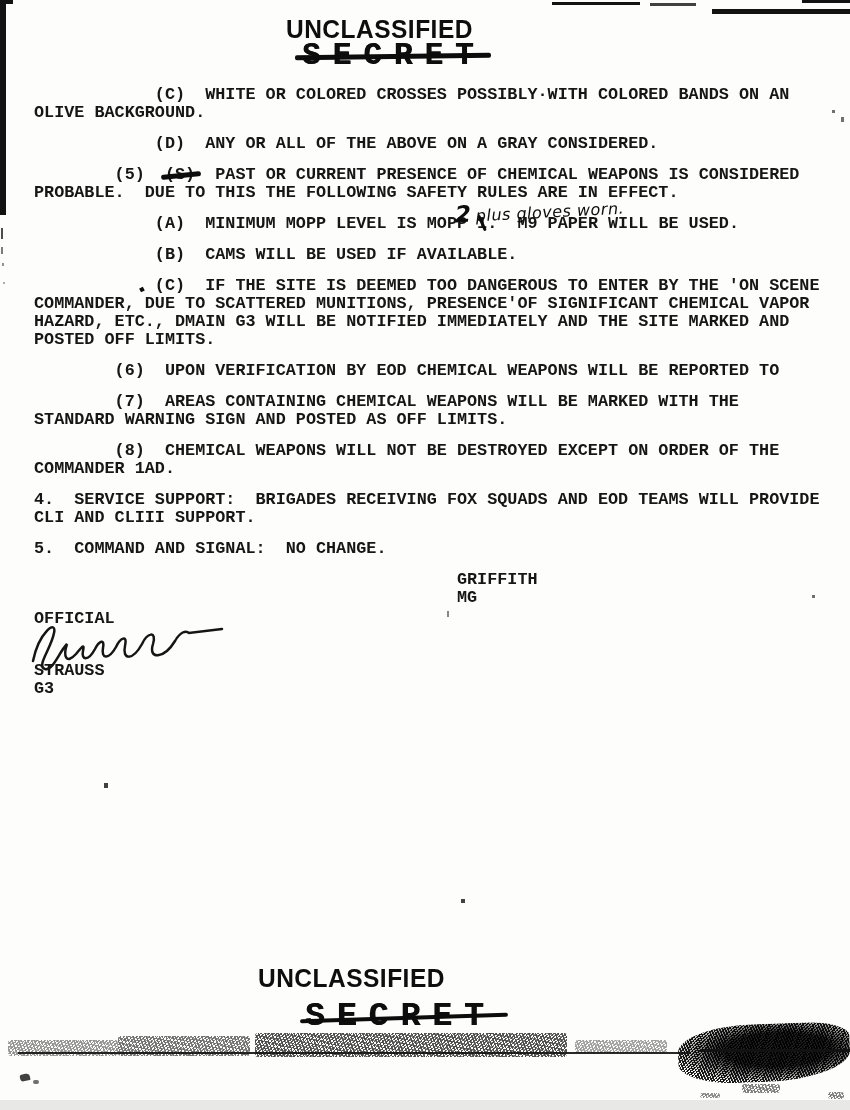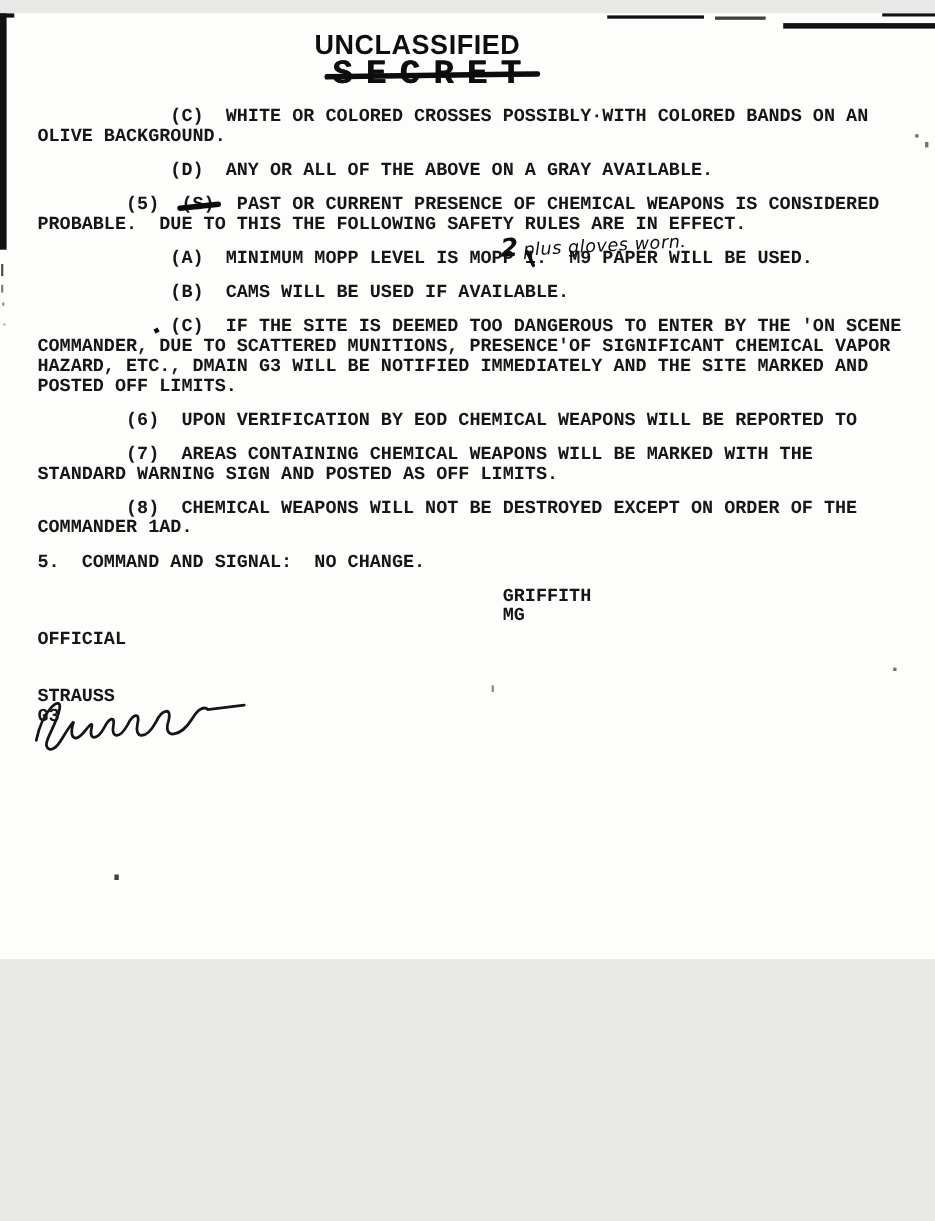--- a/index.html
+++ b/index.html
@@ -1,17 +1,17 @@
 <!DOCTYPE html>
 <html><head>
 <meta charset="utf-8">
 <style>
   html,body { margin:0; padding:0; background:#e8e8e6; }
   .page {
-    position:relative; width:850px; height:860px; margin:12px auto;
+    position:relative; width:850px; height:1100px; margin:0 auto;
     background:#fdfdfb; overflow:hidden; color:#141414;
     font-family:"Liberation Mono","DejaVu Sans Mono",monospace;
   }
   
   .stamp-uncl {
     position:absolute; font-family:"Liberation Sans","DejaVu Sans",sans-serif;
     font-weight:bold; font-size:25px; letter-spacing:0.5px; color:#0e0e0e;
     transform:scaleX(0.98); transform-origin:left;
   }
   .stamp-secret {
@@ -72,21 +72,21 @@
   <div class="stamp-uncl" style="left:286px; top:15px;">UNCLASSIFIED</div>
   <div class="stamp-secret" style="left:302px; top:38px;">SECRET</div>
   <div class="strike-line" style="left:295px; top:54px; width:196px; height:5px; transform:rotate(-0.8deg);"></div>
 
   <div class="doc">
     <p>
       <span class="ln">            (C)  WHITE OR COLORED CROSSES POSSIBLY·WITH COLORED BANDS ON AN</span>
       <span class="ln">OLIVE BACKGROUND.</span>
     </p>
     <p>
-      <span class="ln">            (D)  ANY OR ALL OF THE ABOVE ON A GRAY AVAILABLE.</span>
+      <span class="ln">            (D)  ANY OR ALL OF THE ABOVE ON A GRAY CONSIDERED.</span>
     </p>
     <p>
       <span class="ln"><span class="seg">        (5)  </span><span class="cls-struck">(S)</span><span class="seg">  PAST OR CURRENT PRESENCE OF CHEMICAL WEAPONS IS CONSIDERED</span></span>
       <span class="ln">PROBABLE.  DUE TO THIS THE FOLLOWING SAFETY RULES ARE IN EFFECT.</span>
     </p>
     <p>
       <span class="ln"><span class="seg">            (A)  MINIMUM MOPP LEVEL IS MOPP </span><span class="mopp-struck">1</span><span class="seg">.  M9 PAPER WILL BE USED.</span></span>
     </p>
     <p>
       <span class="ln">            (B)  CAMS WILL BE USED IF AVAILABLE.</span>
@@ -100,20 +100,24 @@
     <p>
       <span class="ln">        (6)  UPON VERIFICATION BY EOD CHEMICAL WEAPONS WILL BE REPORTED TO</span>
     </p>
     <p>
       <span class="ln">        (7)  AREAS CONTAINING CHEMICAL WEAPONS WILL BE MARKED WITH THE</span>
       <span class="ln">STANDARD WARNING SIGN AND POSTED AS OFF LIMITS.</span>
     </p>
     <p>
       <span class="ln">        (8)  CHEMICAL WEAPONS WILL NOT BE DESTROYED EXCEPT ON ORDER OF THE</span>
       <span class="ln">COMMANDER 1AD.</span>
+    </p>
+    <p>
+      <span class="ln">4.  SERVICE SUPPORT:  BRIGADES RECEIVING FOX SQUADS AND EOD TEAMS WILL PROVIDE</span>
+      <span class="ln">CLI AND CLIII SUPPORT.</span>
     </p>
     <p>
       <span class="ln">5.  COMMAND AND SIGNAL:  NO CHANGE.</span>
     </p>
     <p>
       <span class="ln">                                          GRIFFITH</span>
       <span class="ln">                                          MG</span>
     </p>
     <p style="margin-top:-10px;">
       <span class="ln">OFFICIAL</span>

